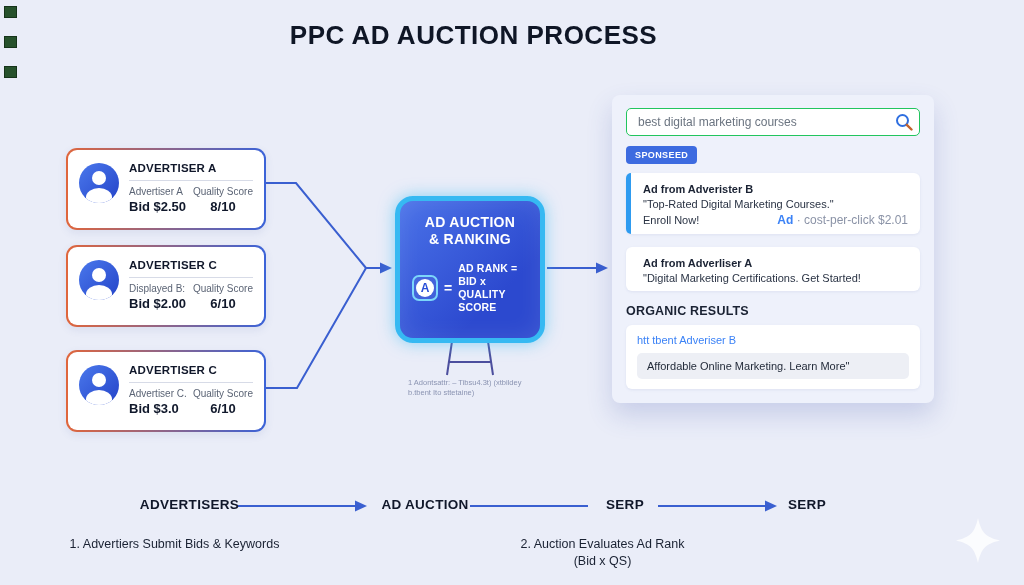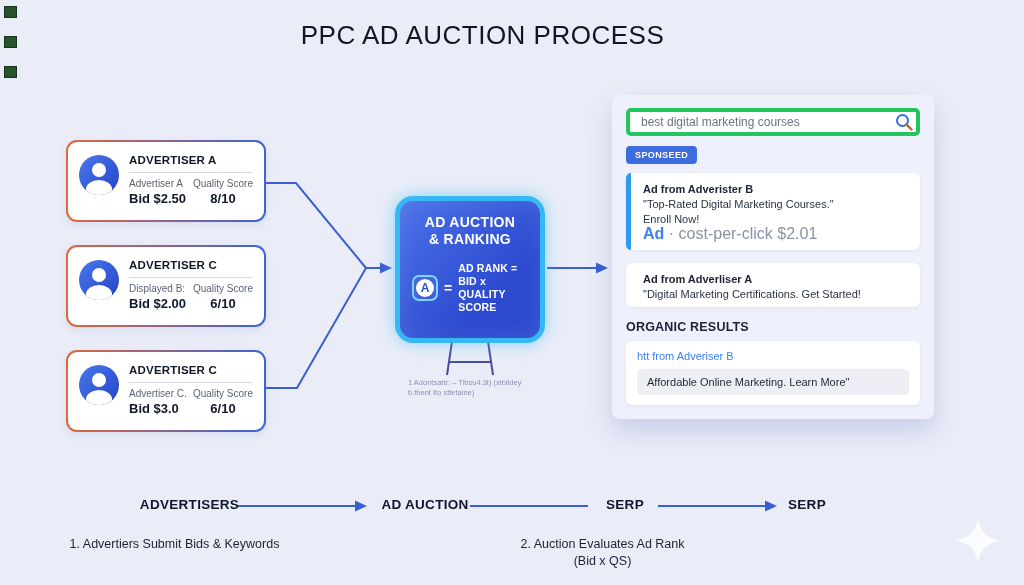--- a/index.html
+++ b/index.html
@@ -7,22 +7,22 @@
   body { font-family:"Liberation Sans", sans-serif; background:#eaedf8; overflow:hidden; }
   #canvas { position:relative; width:1024px; height:585px; background:#eaedf8; }
 
   
   #wires { position:absolute; inset:0; width:1024px; height:585px; pointer-events:none; }
 
   
   .corner-sq { position:absolute; left:4px; width:13px; height:12px; background:#27522c; border:1px solid #16341a; }
 
   
-  .page-title { position:absolute; top:20px; left:9px; width:947px; text-align:center;
-    font-size:26px; font-weight:400; letter-spacing:0.5px; color:#0f1626; }
+  .page-title { position:absolute; top:20px; left:0; width:947px; text-align:center;
+    font-size:26px; font-weight:700; letter-spacing:0.5px; color:#0f1626; }
 
   
   .adv-card { position:absolute; left:66px; width:200px; height:82px; border-radius:11px;
     border:2px solid transparent;
     background:linear-gradient(#ffffff,#ffffff) padding-box, linear-gradient(90deg,#e0663c,#3b63d8) border-box;
     display:flex; align-items:flex-start; gap:10px; padding:10px 11px 8px 11px;
     box-shadow:0 3px 8px rgba(70,90,160,0.10); }
   .avatar { width:40px; height:40px; border-radius:50%; flex:0 0 40px; margin-top:3px;
     background:linear-gradient(135deg,#4a78ec,#2443c8); position:relative; overflow:hidden; }
   .avatar .head { position:absolute; left:13px; top:8px; width:14px; height:14px; background:#fff; border-radius:50%; }
@@ -57,36 +57,36 @@
   
   .serp { position:absolute; left:612px; top:95px; width:322px; border-radius:8px;
     background:#eef1fb; box-shadow:0 12px 26px rgba(60,80,170,0.20); }
   .serp-header { height:30px; background:#3d6be0; border-radius:8px 8px 0 0; display:flex; align-items:center;
     padding:0 13px; color:#ffffff; font-size:12.5px; font-weight:700; letter-spacing:0.2px; position:relative; }
   .serp-header:after { content:""; position:absolute; right:-0px; top:30px; border-style:solid;
     border-width:0 0 0 0; }
   .serp-body { padding:13px 14px 14px 14px; }
 
   .search-row { position:relative; }
-  .search-input { width:100%; height:28px; border:4px solid #22c55e; border-radius:5px; background:#ffffff;
+  .search-input { width:100%; height:28px; border:1px solid #22c55e; border-radius:5px; background:#ffffff;
     font-family:"Liberation Sans",sans-serif; font-size:12px; color:#6b7480; padding:0 34px 0 11px; outline:none; }
   .search-btn { position:absolute; right:7px; top:5px; width:18px; height:18px; cursor:pointer; }
 
   .sponsored-badge { display:inline-block; margin-top:10px; background:#3d6be0; color:#ffffff;
     font-size:9px; font-weight:700; letter-spacing:0.4px; padding:4px 9px; border-radius:4px; }
 
   .ad-card { position:relative; background:#ffffff; border-radius:6px; margin-top:9px;
     padding:10px 12px 7px 17px; box-shadow:0 1px 3px rgba(80,95,160,0.10); }
   .ad-card.accent:before { content:""; position:absolute; left:0; top:0; bottom:0; width:5px;
     background:#2e9bf0; border-radius:6px 0 0 6px; }
   .ad-title { font-size:11px; font-weight:700; color:#1a2233; }
   .ad-line { font-size:11px; color:#2a3344; margin-top:3px; }
-  .ad-bottom { display:flex; justify-content:space-between; align-items:baseline; margin-top:3px;flex-direction:column; }
+  .ad-bottom { display:flex; justify-content:space-between; align-items:baseline; margin-top:3px; }
   .ad-cta { font-size:11px; color:#2a3344; }
-  .ad-meta { font-size:16px; color:#8a92a6; }
+  .ad-meta { font-size:12px; color:#8a92a6; }
   .ad-meta .adword { color:#3b82f6; font-weight:700; }
 
   .organic-header { margin-top:13px; font-size:12.5px; font-weight:700; color:#1a2233; letter-spacing:0.2px; }
   .organic-card { background:#ffffff; border-radius:6px; margin-top:7px; padding:9px 11px 10px 11px;
     box-shadow:0 1px 3px rgba(80,95,160,0.10); }
   .organic-link { font-size:11px; color:#3b82f6; cursor:pointer; }
   .organic-snippet { margin-top:7px; background:#edeff5; border-radius:5px; padding:7px 10px;
     font-size:11px; color:#1f2736; }
 
   
@@ -128,21 +128,21 @@
 
     <path d="M978,518 C981.5,533 985.5,537 1000,540.5 C985.5,544 981.5,548 978,563 C974.5,548 970.5,544 956,540.5 C970.5,537 974.5,533 978,518 Z" fill="#ffffff" opacity="0.8"></path>
   </svg>
 
   <div class="corner-sq" style="top:6px"></div>
   <div class="corner-sq" style="top:36px"></div>
   <div class="corner-sq" style="top:66px"></div>
 
   <div class="page-title">PPC AD AUCTION PROCESS</div>
 
-  <div class="adv-card" style="top:140px">
+  <div class="adv-card" style="top:148px">
     <div class="avatar">
         <div class="head"></div>
         <div class="torso"></div>
       </div>
     <div class="adv-body">
       <div class="adv-title">ADVERTISER A</div>
       <div class="adv-divider"></div>
       <div class="adv-row">
         <div class="adv-col-l">
           <span class="adv-sub">Advertiser A</span>
@@ -243,21 +243,21 @@
       </div>
 
       <div class="ad-card" style="margin-top:13px">
         <div class="ad-title">Ad from Adverliser A</div>
         <div class="ad-line">"Digital Marketing Certifications. Get Started!</div>
       </div>
 
       <div class="organic-header">ORGANIC RESULTS</div>
 
       <div class="organic-card">
-        <div class="organic-link">htt from Adveriser B</div>
+        <div class="organic-link">htt tbent Adveriser B</div>
         <div class="organic-snippet">Affordable Online Marketing. Learn More"</div>
       </div>
 
     </div>
   </div>
 
   <div class="stage" style="left:117px; width:145px">ADVERTISERS</div>
   <div class="stage" style="left:355px; width:140px">AD AUCTION</div>
   <div class="stage" style="left:595px; width:60px">SERP</div>
   <div class="stage" style="left:777px; width:60px">SERP</div>

